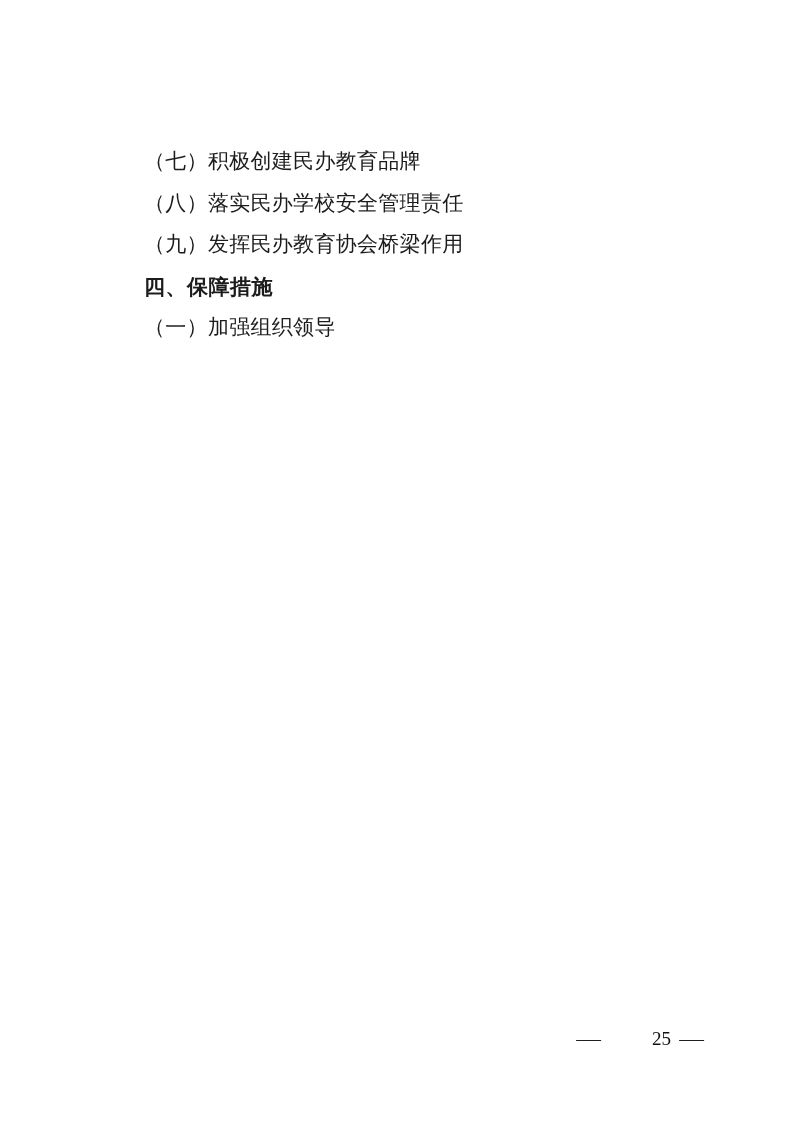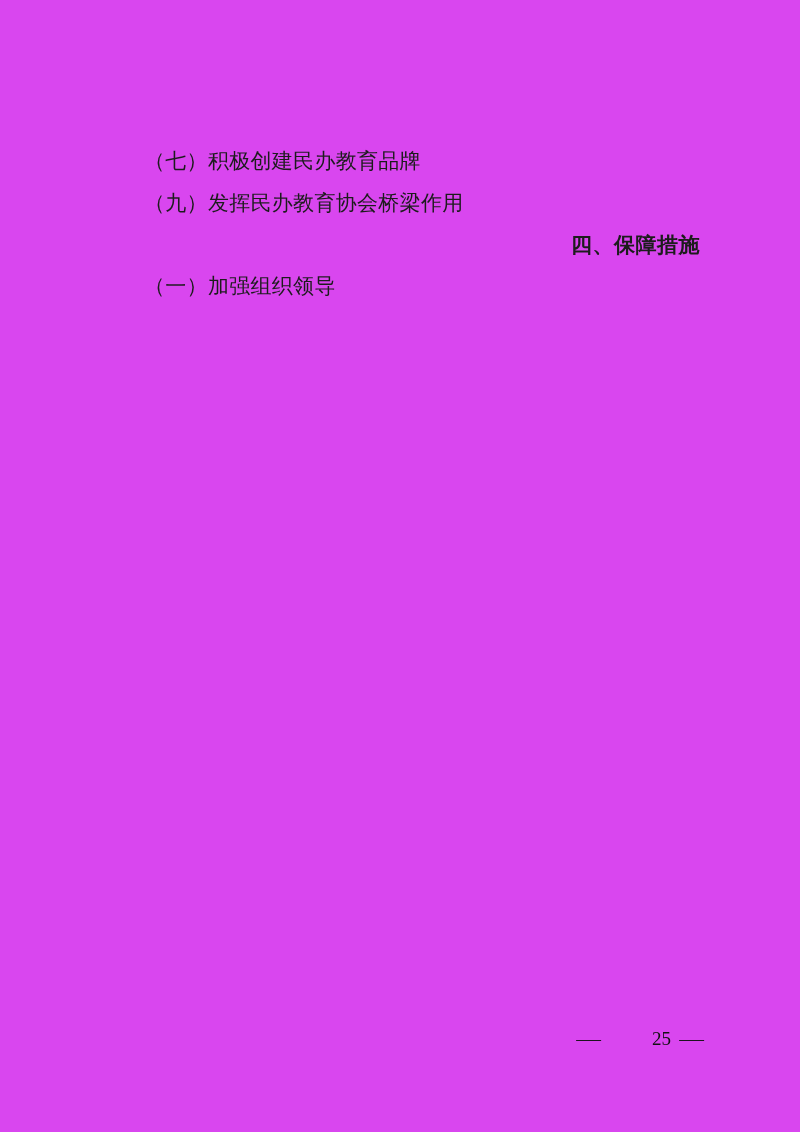--- a/index.html
+++ b/index.html
@@ -1,21 +1,21 @@
 <!DOCTYPE html>
 <html><head>
 <meta charset="utf-8">
 <style>
   * { margin: 0; padding: 0; box-sizing: border-box; }
   html, body { background: #e8e8e8; }
   .page {
     position: relative;
     width: 800px;
     height: 1132px;
-    background: #d946ef;
+    background: #ffffff;
     margin: 0 auto;
     overflow: hidden;
     font-family: "Liberation Serif", "DejaVu Serif", serif;
     color: #1c1c1c;
   }
   .content {
     position: absolute;
     top: 141px;
     left: 102px;
     width: 598px;
@@ -25,21 +25,21 @@
     line-height: 41.5px;
     letter-spacing: 0.3px;
     text-align: justify;
     text-justify: inter-ideograph;
     text-indent: 2em;
     color: #1c1c1c;
   }
   .content p.section {
     font-family: "Liberation Sans", "DejaVu Sans", sans-serif;
     font-weight: bold;
-    text-align: right;
+    text-align: left;
     letter-spacing: 0.5px;
   }
   .footer {
     position: absolute;
     top: 1028px;
     left: 588px;
     width: 104px;
     display: flex;
     align-items: center;
     justify-content: center;
@@ -56,20 +56,21 @@
     font-size: 19px;
     margin-left: 43px;
   }
 </style>
 </head>
 <body>
 
 <div class="page">
   <div class="content">
     <p class="subheading">（七）积极创建民办教育品牌</p>
+    <p class="subheading">（八）落实民办学校安全管理责任</p>
     <p class="subheading">（九）发挥民办教育协会桥梁作用</p>
     <p class="section">四、保障措施</p>
     <p class="subheading">（一）加强组织领导</p>
   </div>
 
   <div class="footer">
     <span class="dash">—</span>
     <span class="num">25</span>
     <span class="dash">—</span>
   </div>

